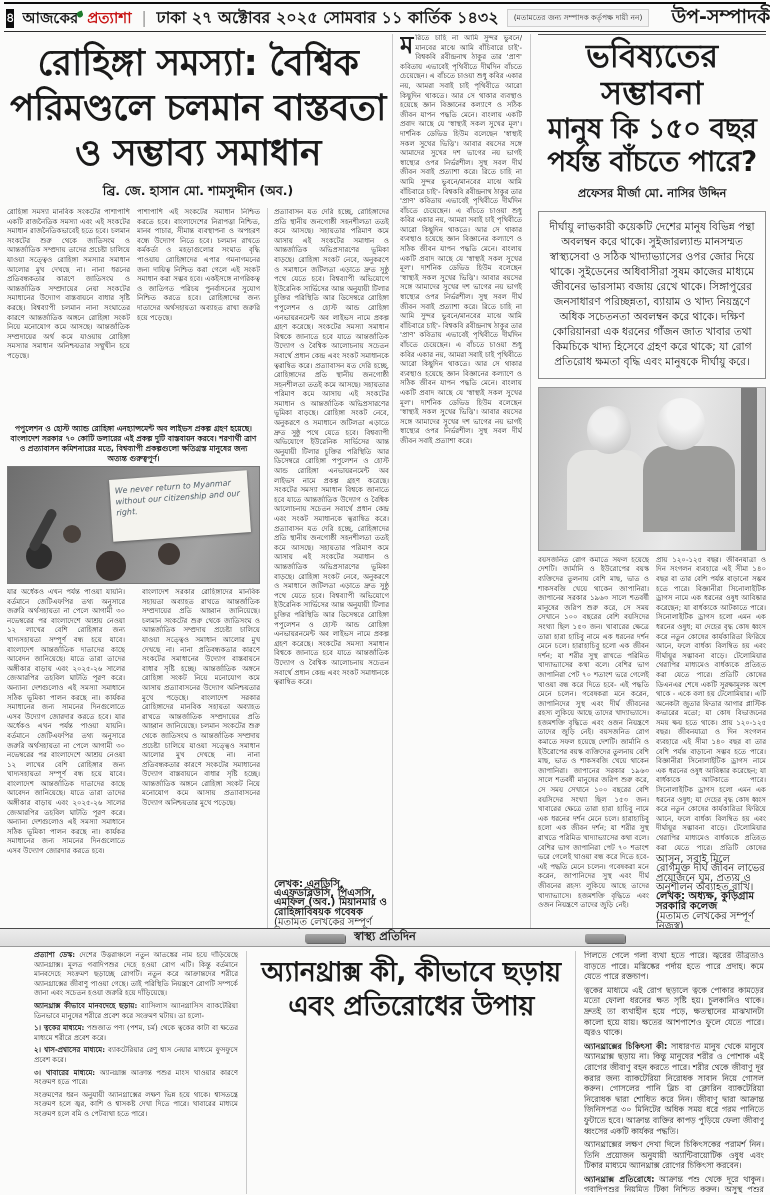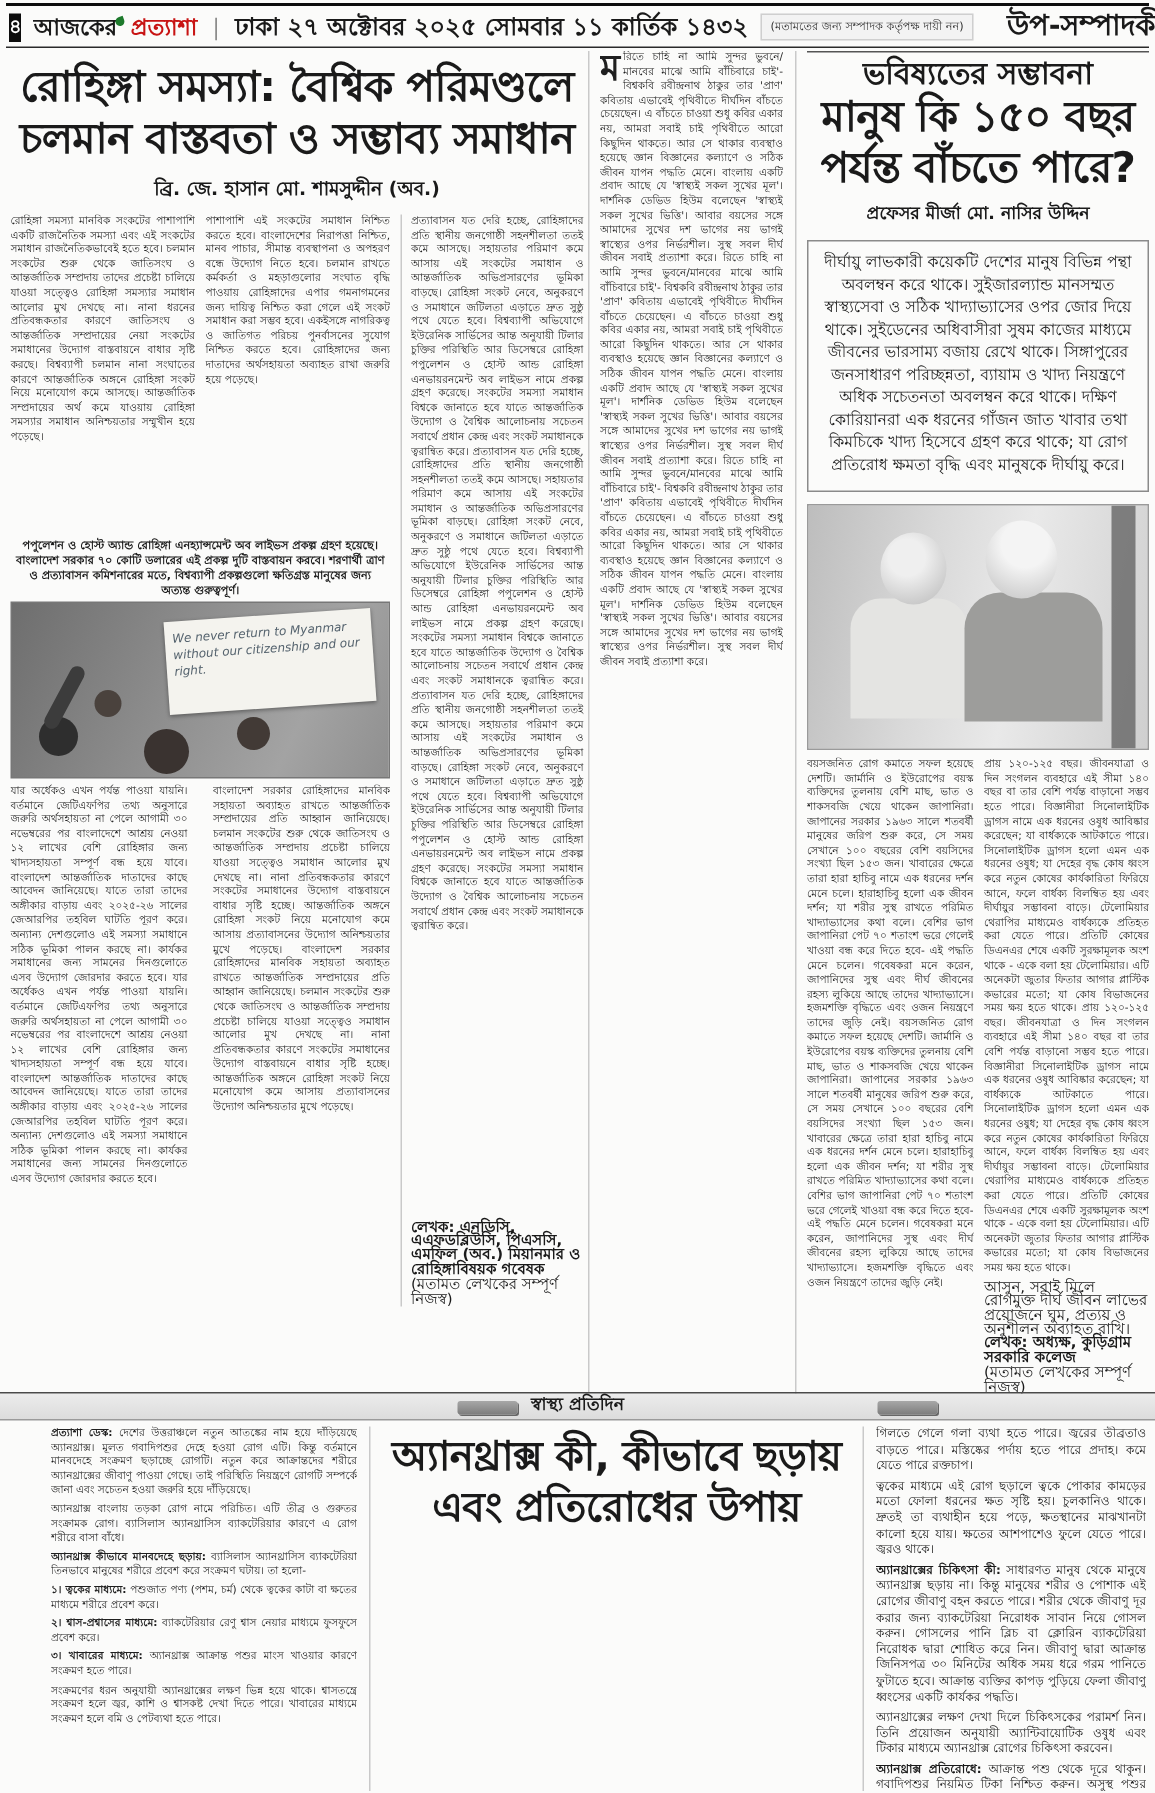--- a/index.html
+++ b/index.html
@@ -22,21 +22,21 @@
   .marker .sq::after { content:""; position:absolute; left:0; top:7px; width:3px; height:3px; background:#fbfbfa; }
   .header-rule { position:absolute; top:31px; left:4px; right:4px; height:1px; background:#2a2a2a; }
 
   
   .smalltext { font-size:7px; line-height:9.6px; text-align:justify; color:#1f1f1f; overflow:hidden; }
   .smalltext p { margin-bottom:3px; }
   b { font-weight:bold; }
 
   
   .left-article { position:absolute; left:7px; top:34px; width:382px; height:896px; }
-  .la-headline { font-size:28px; line-height:1.25; font-weight:bold; text-align:center; padding:6px 2px 2px; letter-spacing:-.5px; }
+  .la-headline { font-size:36px; line-height:1.25; font-weight:bold; text-align:center; padding:6px 2px 2px; letter-spacing:-.5px; }
   .la-byline { font-size:12.5px; font-weight:bold; text-align:center; margin:5px 0 6px; }
   .la-body { display:flex; gap:7px; height:728px; }
   .la-pair { width:253px; display:flex; flex-direction:column; }
   .la-pair-top { display:flex; gap:7px; height:212px; }
   .la-colA, .la-colB { width:123px; }
   .la-highlight { font-size:7.5px; line-height:10px; font-weight:bold; text-align:center; padding:4px 2px; height:46px; overflow:hidden; }
   .photo1 { height:118px; background:linear-gradient(115deg,#6e6e6e 0%,#8b8b8b 40%,#a3a3a3 75%,#8f8f8f 100%); position:relative; overflow:hidden; border:1px solid #777; }
   .photo1 .sign { position:absolute; right:10px; top:8px; width:138px; height:62px; background:#f4f3ee; transform:rotate(-4deg); padding:6px 5px; font-style:italic; font-size:8px; line-height:11px; color:#55636e; box-shadow:0 1px 3px rgba(0,0,0,.4); }
   .photo1 .head { position:absolute; border-radius:50%; background:#2e2e2e; }
   .photo1 .h1 { width:26px; height:26px; left:18px; bottom:14px; }
@@ -52,21 +52,21 @@
   .author-block .a1 { font-weight:bold; }
   .author-block .a2 { margin-top:1px; }
 
   
   .col4 { position:absolute; left:392px; top:34px; width:130px; height:896px; border-left:1px solid #c9c9c9; padding-left:7px; display:flex; flex-direction:column; }
   .dropcap { float:left; font-size:24px; line-height:22px; font-weight:bold; padding-right:2px; }
 
   
   .right-article { position:absolute; left:530px; top:34px; width:236px; height:896px; border-left:1px solid #c9c9c9; padding-left:7px; display:flex; flex-direction:column; }
   .ra-rule { border-top:1px solid #555; margin-bottom:3px; }
-  .ra-kicker { font-size:20px; font-weight:bold; text-align:center; line-height:1.15; }
+  .ra-kicker { font-size:32px; font-weight:bold; text-align:center; line-height:1.15; }
   .ra-headline { font-size:28px; font-weight:bold; text-align:center; line-height:1.2; letter-spacing:-.5px; }
   .ra-byline { font-size:11.5px; font-weight:bold; text-align:center; margin:6px 0 7px; }
   .ra-intro { border:1px solid #8a8a8a; padding:7px 6px; font-size:10.5px; line-height:15px; font-weight:500; text-align:center; height:168px; overflow:hidden; }
   .photo2 { margin-top:8px; height:164px; border:1px solid #9a9a9a; background:linear-gradient(100deg,#bdbdbd 0%,#d9d9d9 35%,#e9e9e9 60%,#cfcfcf 100%); position:relative; overflow:hidden; }
   .photo2 .frame { position:absolute; right:8px; top:0; width:16px; height:100%; background:#5e5e5e; opacity:.75; }
   .photo2 .head { position:absolute; border-radius:50%; }
   .photo2 .m-head { width:44px; height:48px; left:48px; top:18px; background:radial-gradient(circle at 40% 35%, #efefef 0 30%, #cfcfcf 70%, #b9b9b9); }
   .photo2 .w-head { width:48px; height:52px; left:118px; top:10px; background:radial-gradient(circle at 55% 30%, #f4f4f4 0 35%, #d8d8d8 70%, #c2c2c2); }
   .photo2 .m-body { position:absolute; width:78px; height:80px; left:28px; top:62px; border-radius:20px 20px 0 0; background:#e4e4e2; }
   .photo2 .w-body { position:absolute; width:92px; height:86px; left:104px; top:58px; border-radius:24px 24px 0 0; background:#9d9d9b; }
@@ -191,21 +191,20 @@
 
 <div class="health">
   <div class="band">
     <div class="tab l"></div>
     <div class="band-title">স্বাস্থ্য প্রতিদিন</div>
     <div class="tab r"></div>
   </div>
   <div class="h-content">
     <div class="h-left smalltext">
       <p><b>প্রত্যাশা ডেস্ক:</b> <span>দেশের উত্তরাঞ্চলে নতুন আতঙ্কের নাম হয়ে দাঁড়িয়েছে অ্যানথ্রাক্স। মূলত গবাদিপশুর দেহে হওয়া রোগ এটি। কিন্তু বর্তমানে মানবদেহে সংক্রমণ ছড়াচ্ছে রোগটি। নতুন করে আক্রান্তদের শরীরে অ্যানথ্রাক্সের জীবাণু পাওয়া গেছে। তাই পরিস্থিতি নিয়ন্ত্রণে রোগটি সম্পর্কে জানা এবং সচেতন হওয়া জরুরি হয়ে দাঁড়িয়েছে।</span></p>
-      <p>অ্যানথ্রাক্স বাংলায় তড়কা রোগ নামে পরিচিত। এটি তীব্র ও গুরুতর সংক্রামক রোগ। ব্যাসিলাস অ্যানথ্রাসিস ব্যাকটেরিয়ার কারণে এ রোগ শরীরে বাসা বাঁধে।</p>
       <p><b>অ্যানথ্রাক্স কীভাবে মানবদেহে ছড়ায়:</b> <span>ব্যাসিলাস অ্যানথ্রাসিস ব্যাকটেরিয়া তিনভাবে মানুষের শরীরে প্রবেশ করে সংক্রমণ ঘটায়। তা হলো-</span></p>
       <p><b>১। ত্বকের মাধ্যমে:</b> <span>পশুজাত পণ্য (পশম, চর্ম) থেকে ত্বকের কাটা বা ক্ষতের মাধ্যমে শরীরে প্রবেশ করে।</span></p>
       <p><b>২। শ্বাস-প্রশ্বাসের মাধ্যমে:</b> <span>ব্যাকটেরিয়ার রেণু শ্বাস নেয়ার মাধ্যমে ফুসফুসে প্রবেশ করে।</span></p>
       <p><b>৩। খাবারের মাধ্যমে:</b> <span>অ্যানথ্রাক্স আক্রান্ত পশুর মাংস খাওয়ার কারণে সংক্রমণ হতে পারে।</span></p>
       <p>সংক্রমণের ধরন অনুযায়ী অ্যানথ্রাক্সের লক্ষণ ভিন্ন হয়ে থাকে। শ্বাসতন্ত্রে সংক্রমণ হলে জ্বর, কাশি ও শ্বাসকষ্ট দেখা দিতে পারে। খাবারের মাধ্যমে সংক্রমণ হলে বমি ও পেটব্যথা হতে পারে।</p>
     </div>
     <div class="h-center">
       <div class="h-headline">অ্যানথ্রাক্স কী, কীভাবে ছড়ায় এবং প্রতিরোধের উপায়</div>
       <div class="photo3">
         <div class="micro">

